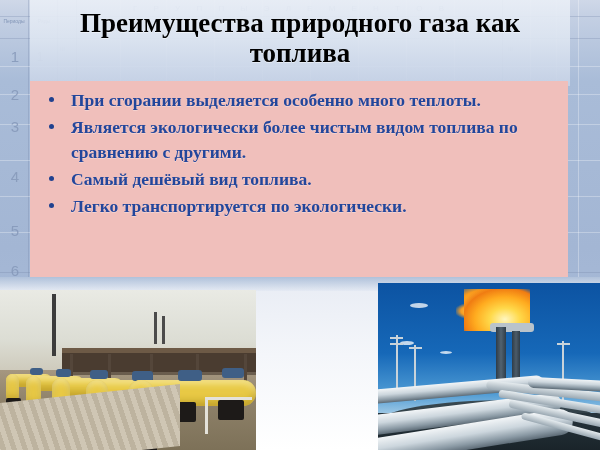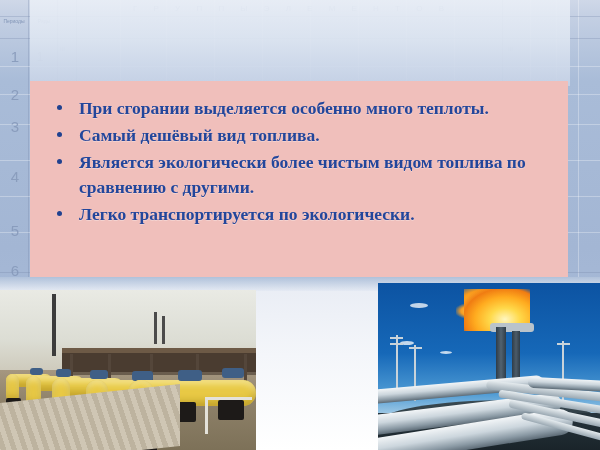--- a/index.html
+++ b/index.html
@@ -61,21 +61,21 @@
     text-shadow:0 1px 0 rgba(255,255,255,.45);
   }
 
   
   .panel{
     position:absolute;left:30px;top:81px;width:538px;height:196px;
     background:#f0bfbb;
   }
   .bullets{
     position:absolute;left:8px;top:6px;width:522px;
-    list-style:none;margin:9px;padding:0;
+    list-style:none;margin:1px;padding:0;
   }
   .bullet{
     position:relative;padding-left:32px;margin:0 0 2px 0;
     color:#23469b;font-family:"Liberation Serif", serif;font-weight:bold;
     font-size:17.5px;line-height:25px;
     text-shadow:0 1px 0 rgba(255,255,255,.30);
   }
   .bullet .dot{
     position:absolute;left:10px;top:9px;width:5px;height:5px;
     border-radius:50%;background:#20418f;
@@ -205,34 +205,35 @@
 
     <div class="cellghost" style="left:60px;top:46px">III</div>
     <div class="cellghost" style="left:60px;top:300px">H</div>
     <div class="cellghost" style="left:124px;top:278px">III</div>
     <div class="cellghost" style="left:508px;top:46px">III</div>
     <div class="cellghost" style="left:508px;top:196px">III</div>
 
     <div class="bg-glow"></div>
   </div>
 
+  <div class="title">Преимущества природного газа как топлива</div>
 
   <div class="panel">
     <ul class="bullets">
       <li class="bullet">
         <span class="dot"></span>
         <span>При сгорании выделяется особенно много теплоты.</span>
       </li>
       <li class="bullet">
         <span class="dot"></span>
-        <span>Самый дешёвый вид топлива.</span>
+        <span>Является экологически более чистым видом топлива по сравнению с другими.</span>
       </li>
       <li class="bullet">
         <span class="dot"></span>
-        <span>Является экологически более чистым видом топлива по сравнению с другими.</span>
+        <span>Самый дешёвый вид топлива.</span>
       </li>
       <li class="bullet">
         <span class="dot"></span>
         <span>Легко транспортируется по экологически.</span>
       </li>
     </ul>
   </div>
 
   <div class="strip"></div>
   <div class="strip-top-ghost"></div>

